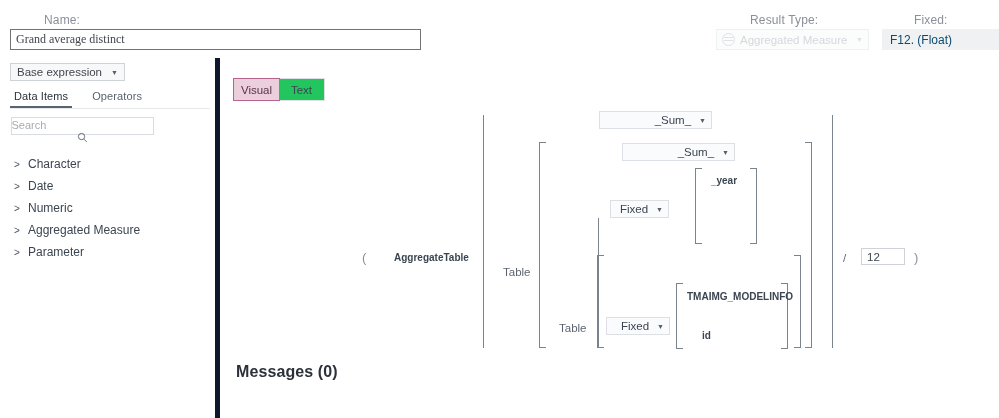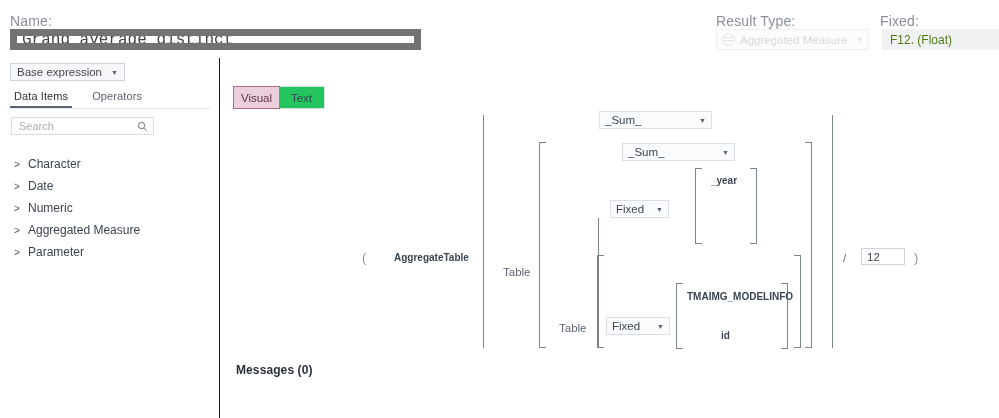--- a/index.html
+++ b/index.html
@@ -14,37 +14,38 @@
     overflow: hidden;
     font-family: "Liberation Sans", sans-serif;
     font-size: 12px;
     color: #3b4551;
     -webkit-font-smoothing: antialiased;
   }
 
   
   .hdr-label {
     position: absolute;
-    font-size: 14px;
+    font-size: 12px;
     color: #8a8f99;
     letter-spacing: .15px;
+    margin-left: 34px;
   }
   #name-label   { left: 10px;  top: 13px; }
   #rt-label     { left: 716px; top: 13px; }
   #fmt-label    { left: 880px; top: 13px; }
 
   #name-input {
     position: absolute;
     left: 10px; top: 29px;
     width: 411px; height: 21px;
     box-sizing: border-box;
-    border: 7px solid #737373;
+    border: 1px solid #737373;
     background: #ffffff;
-    font-family: Liberation Mono, monospace;
-    font-size: 16px;
+    font-family: Liberation Serif, serif;
+    font-size: 12px;
     color: #42464d;
     padding: 0 5px;
     outline: none;
     border-radius: 0;
   }
 
   #result-type-select {
     position: absolute;
     left: 716px; top: 29px;
     width: 153px; height: 21px;
@@ -86,29 +87,29 @@
   #format-field {
     position: absolute;
     left: 882px; top: 29px;
     width: 117px; height: 21px;
     box-sizing: border-box;
     background: #f0f1f3;
     display: flex;
     align-items: center;
     padding: 0 8px;
     font-size: 12px;
-    color: #4d7c0f;
+    color: #0c4a6e;
   }
 
   
   #sidebar {
     position: absolute;
     left: 0; top: 58px;
     width: 220px; height: 360px;
-    border-right: 1px solid #0f172a;
+    border-right: 5px solid #0f172a;
     box-sizing: border-box;
   }
   #base-expression-select {
     position: absolute;
     left: 10px; top: 5px;
     height: 18px;
     box-sizing: border-box;
     border: 1px solid #cfd3d8;
     background: #f7f8f9;
     display: inline-flex;
@@ -147,20 +148,21 @@
   #search-box {
     position: absolute;
     left: 11px; top: 59px;
     width: 143px; height: 18px;
     box-sizing: border-box;
     border: 1px solid #d9dce0;
     background: #fff;
     display: flex;
     align-items: center;
     padding: 0 5px;
+    flex-direction: column;
   }
   #search-input {
     border: 0;
     outline: none;
     flex: 1 1 auto;
     font-family: "Liberation Sans", sans-serif;
     font-size: 11px;
     color: #42464d;
     background: transparent;
     min-width: 0;
@@ -195,21 +197,21 @@
 
   
   #main {
     position: absolute;
     left: 221px; top: 58px;
     right: 0; bottom: 0;
   }
 
   .vt-tabs {
     position: absolute;
-    left: 12px; top: 28px;
+    left: 12px; top: 20px;
     display: flex;
     border: 1px solid #dcdfe3;
     height: 21px;
     justify-content: center;
   }
   .vt-tab {
     display: flex;
     align-items: center;
     justify-content: center;
     width: 45px;
@@ -221,21 +223,21 @@
   .vt-tab.active {
     background: #eccfdd;
     border: 1px solid #b6638e;
     margin: -1px;
     color: #5a3247;
   }
 
   #messages-label {
     position: absolute;
     left: 15px; top: 305px;
-    font-size: 12px;
+    font-size: 16px;
     font-weight: bold;
     color: #2b313a;
     letter-spacing: .1px;
   }
 
   
   #expr-canvas {
     position: absolute;
     left: 0; top: 0;
     width: 778px; height: 360px;
@@ -248,20 +250,21 @@
     border: 1px solid #dcdfe3;
     background: #fafbfc;
     display: flex;
     align-items: center;
     height: 18px;
     padding: 0 5px;
     font-size: 11.5px;
     color: #3b4551;
     cursor: pointer;
     white-space: nowrap;
+    text-align: right;
   }
   .node-select .nc-text { flex: 1 1 auto; }
   .node-select .nc-caret {
     font-size: 7px;
     color: #55606d;
     margin-left: 8px;
     flex: 0 0 auto;
   }
 
   .node-text {
@@ -421,21 +424,21 @@
 
     <div class="expr-node node-text" style="left:483px; top:117px; width:40px;">_year</div>
 
 
     <div class="expr-node node-select" style="left:385px; top:259px; width:64px;">
       <span class="nc-text">Fixed</span>
       <span class="nc-caret">▼</span>
     </div>
 
     <div class="expr-node node-text wrap" style="left:466px; top:232px; width:88px;">TMAIMG_MODELINFO</div>
-    <div class="expr-node node-text" style="left:481px; top:272px;margin-left:19px;">id</div>
+    <div class="expr-node node-text" style="left:481px; top:272px;">id</div>
 
     <div class="expr-node node-label" style="left:622px; top:194px;">/</div>
     <input class="expr-node num-input" type="text" style="left: 640px; top: 190px;" value="12">
     <div class="expr-node paren" style="left:693px; top:192px;">)</div>
   </div>
 
   <div id="messages-label">Messages (0)</div>
 </div>
 
 </body></html>

